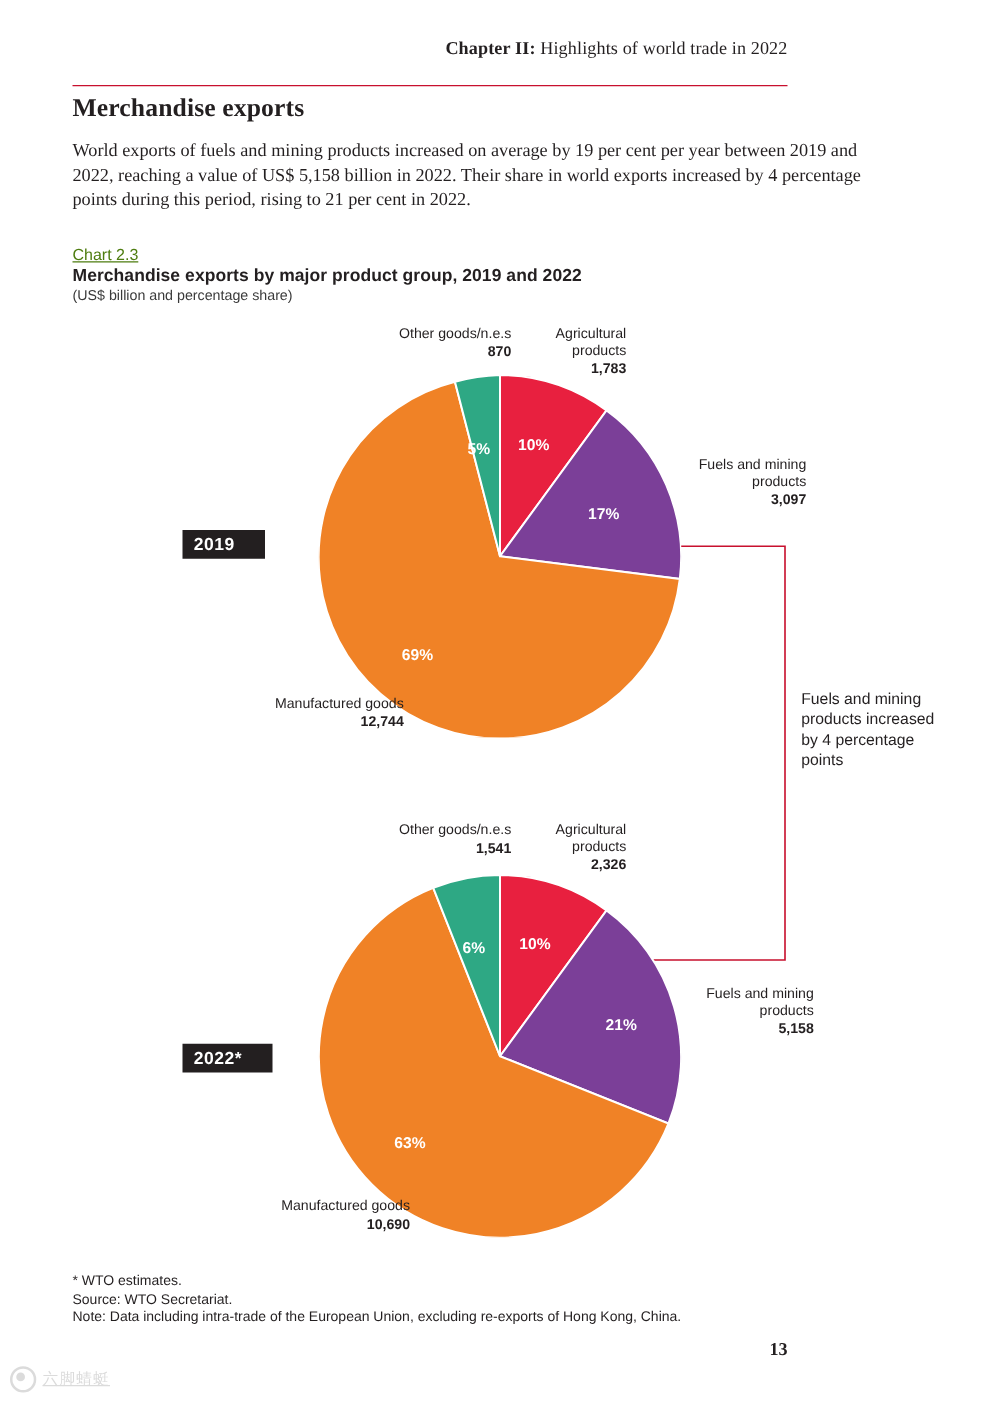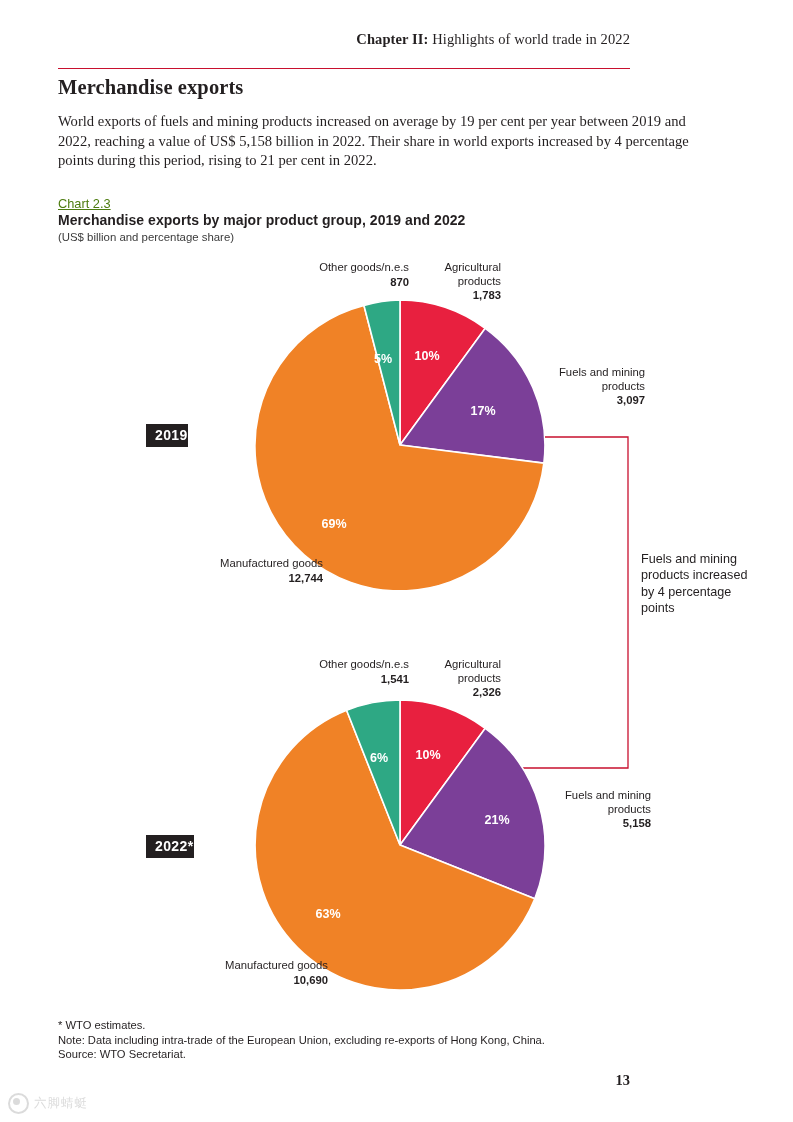--- a/index.html
+++ b/index.html
@@ -94,21 +94,21 @@
 
   
   .pie-wrap { position: absolute; }
 
   .year-badge {
     position: absolute;
     background: #231f20;
     color: #ffffff;
     font-size: 14px;
     font-weight: bold;
-    padding: 4px 0 5px 9px;
+    padding: 4px 24px 5px 9px;
     letter-spacing: .4px;
     line-height: 1;
   }
 
   .pie-label {
     position: absolute;
     font-size: 11.3px;
     line-height: 13.6px;
     color: #231f20;
     text-align: right;
@@ -154,20 +154,21 @@
     position: absolute;
     left: 8px;
     bottom: 8px;
     display: flex;
     align-items: center;
     gap: 5px;
     opacity: .30;
     color: #8a8a8a;
     font-size: 12.5px;
     letter-spacing: 1px;
+    text-decoration: underline;
   }
   .wm-mark {
     width: 17px; height: 17px;
     border: 2px solid #8a8a8a;
     border-radius: 50%;
     position: relative;
   }
   .wm-mark::after {
     content: "";
     position: absolute;
@@ -282,22 +283,22 @@
     <span class="val">5,158</span>
   </div>
 
   <div class="pie-label" style="left:173px; top:959px; width:155px;">
     <span>Manufactured goods</span>
     <span class="val">10,690</span>
   </div>
 
   <div class="footnotes">
     <div>* WTO estimates.</div>
+    <div>Source: WTO Secretariat.</div>
     <div>Note: Data including intra-trade of the European Union, excluding re-exports of Hong Kong, China.</div>
-    <div>Source: WTO Secretariat.</div>
   </div>
 
   <div class="page-num">13</div>
 
   <div class="watermark">
     <span class="wm-mark"></span>
     <span>六脚蜻蜓</span>
   </div>
 
 </div>

